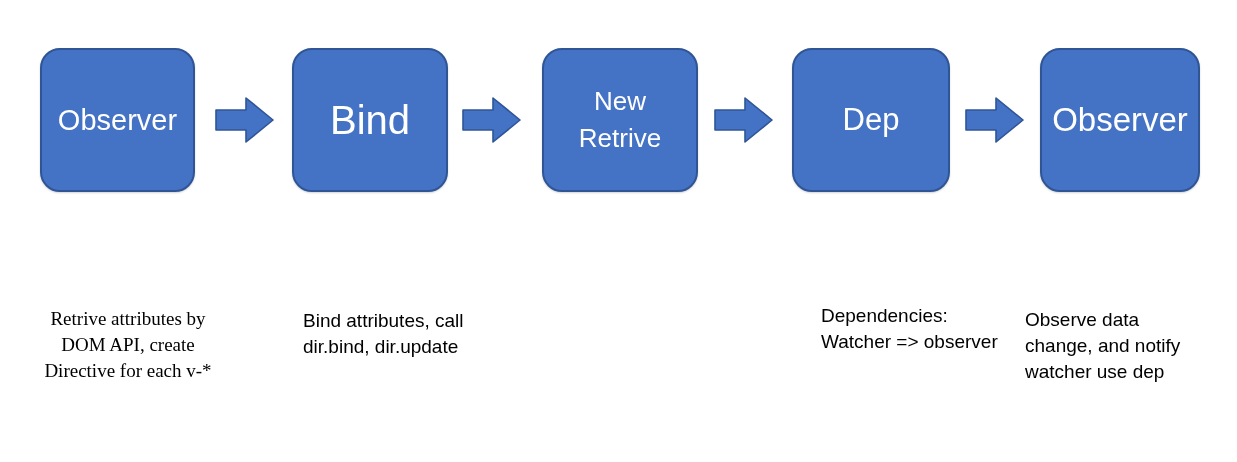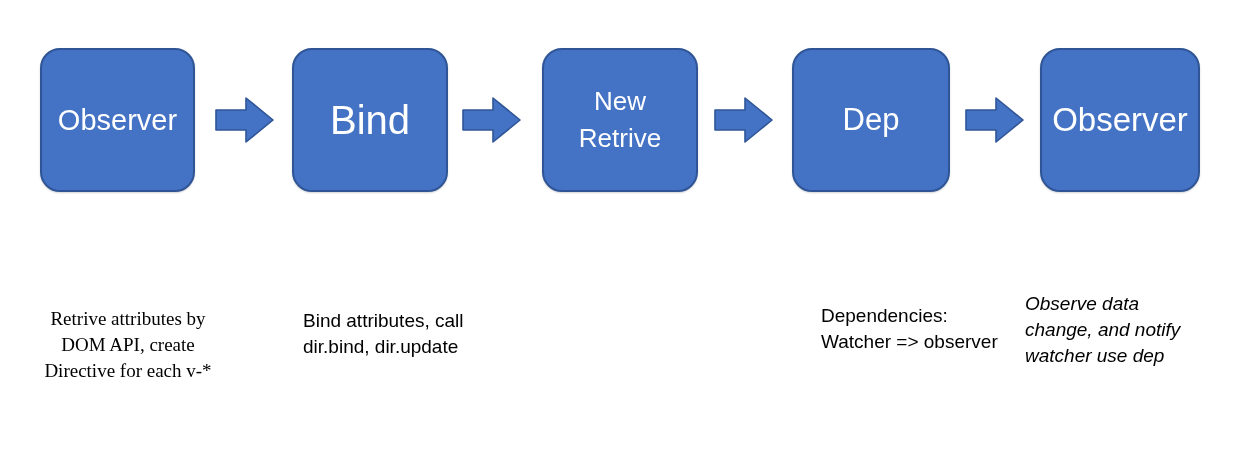--- a/index.html
+++ b/index.html
@@ -67,21 +67,21 @@
     color:var(--caption-text);
     font-size:19px;
     line-height:26px;
     white-space:pre-line;
     text-align:left;
   }
   .c1{left:14px;top:306px;width:228px;text-align:center;font-family:Liberation Serif, serif;}
   .c2{left:303px;top:308px;width:200px;}
   .c3{left:548px;top:291px;width:200px;}
   .c4{left:785px;top:303px;width:215px;margin-left:36px;}
-  .c5{left:1025px;top:291px;width:200px;font-style:italic;}
+  .c5{left:1025px;top:307px;width:200px;}
 </style>
 </head>
 <body>
 
 <div class="canvas">
 
   <div class="box b1">
     <span class="box-label">Observer</span>
   </div>
 

